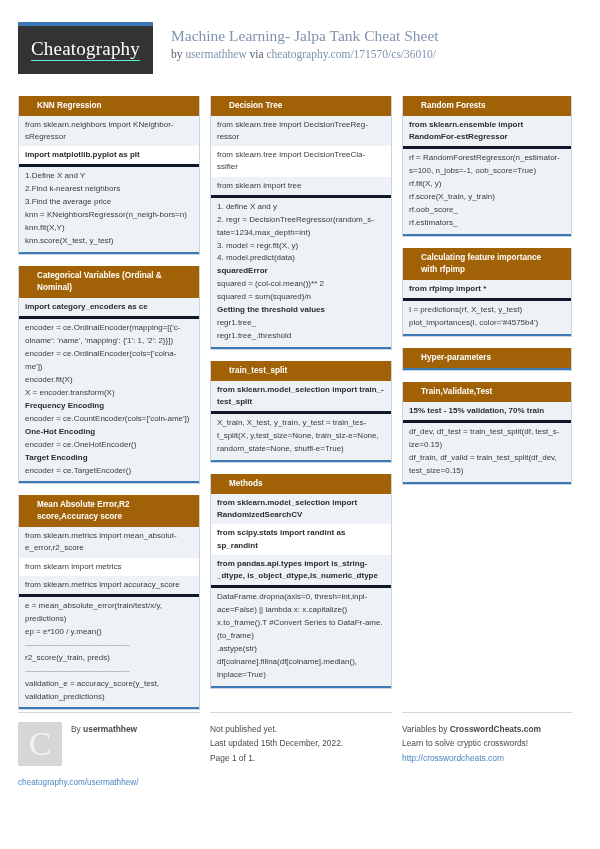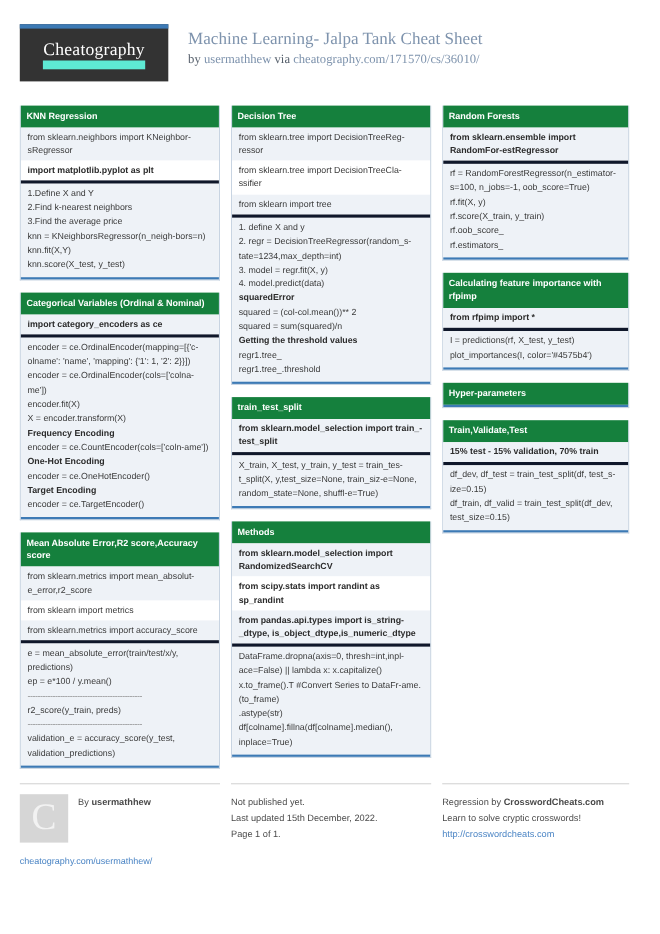--- a/index.html
+++ b/index.html
@@ -36,23 +36,23 @@
     border-top: 4px solid #3d7ab5;
     box-sizing: border-box;
     display: flex;
     align-items: center;
     justify-content: center;
     flex: 0 0 auto;
   }
   .logo-text {
     font-family: "Liberation Serif", serif;
     color: #ffffff;
-    font-size: 16px;
+    font-size: 19px;
     letter-spacing: 0.2px;
-    border-bottom: 8px solid #5eead4;
+    border-bottom: 1px solid #5eead4;
     padding-bottom: 1px;
     line-height: 1.1;
   }
   .title-wrap {
     margin-left: 18px;
     padding-top: 4px;
   }
   .doc-title {
     font-family: "Liberation Serif", serif;
     font-size: 15.5px;
@@ -84,26 +84,26 @@
   .col.col3 { width: 170px; }
 
   
   .card {
     margin-bottom: 11px;
     border: 1px solid #c8d4e2;
     border-top: none;
     background: #ffffff;
   }
   .card-head {
-    background: #15803d;
+    background: #a16207;
     color: #ffffff;
     font-size: 8.2px;
     font-weight: bold;
     line-height: 1.45;
-    padding: 4px 5px;
+    padding: 4px 18px;
   }
   .row {
     font-size: 8px;
     line-height: 1.52;
     padding: 3px 6px;
     color: #3a3a3a;
     word-wrap: break-word;
   }
   .row.alt { background: #eef2f7; }
   .row.plain { background: #ffffff; }
@@ -367,21 +367,21 @@
     </div>
 
     <div class="fcol f2">
       <div class="f-line">Not published yet.</div>
       <div class="f-line">Last updated 15th December, 2022.</div>
       <div class="f-line">Page 1 of 1.</div>
     </div>
 
     <div class="fcol f3">
       <div class="f-line">
-        <span>Regression by </span><b>CrosswordCheats.com</b>
+        <span>Variables by </span><b>CrosswordCheats.com</b>
       </div>
       <div class="f-line">Learn to solve cryptic crosswords!</div>
       <div class="f-line"><span class="lnk">http://crosswordcheats.com</span></div>
     </div>
 
   </div>
 
 </div>
 
 </body></html>

